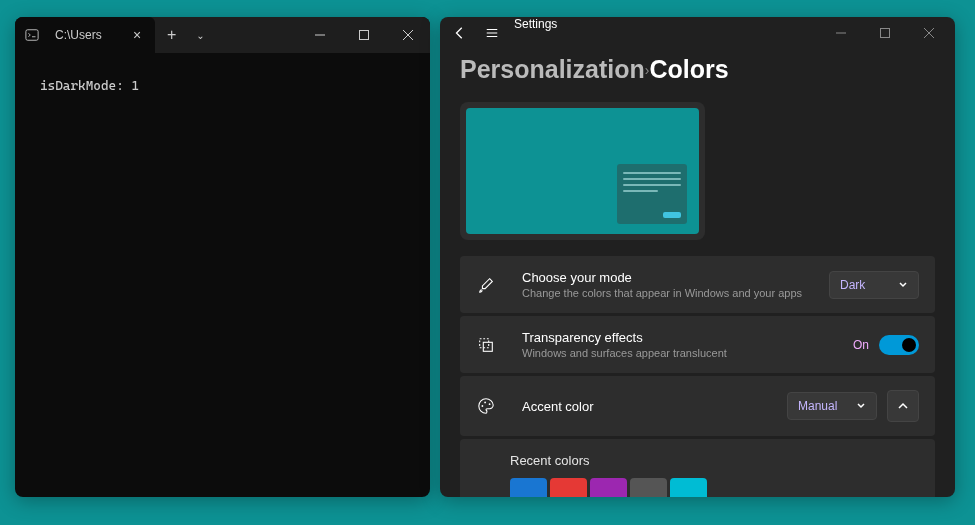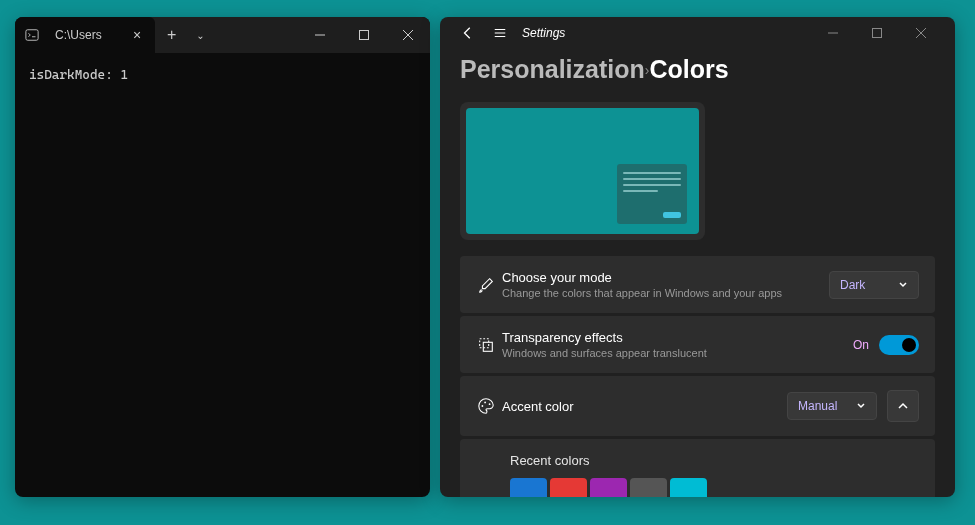--- a/index.html
+++ b/index.html
@@ -11,25 +11,25 @@
 .term-tab{display:flex;align-items:center;background:#0c0c0c;height:100%;padding:0 10px;border-top-right-radius:6px;gap:16px;min-width:140px;}
 .term-tab-icon{width:14px;height:14px;display:flex;align-items:center;justify-content:center;}
 .term-tab-icon svg{width:14px;height:14px;fill:#ccc;}
 .term-tab-title{color:#ccc;font-size:12px;flex:1;}
 .term-tab-close{color:#ccc;font-size:14px;cursor:pointer;width:16px;text-align:center;}
 .term-newtab{color:#ccc;font-size:16px;padding:0 12px;cursor:pointer;}
 .term-dropdown{color:#ccc;font-size:10px;padding:0 8px;cursor:pointer;}
 .term-winctl{margin-left:auto;display:flex;}
 .term-winctl div{width:44px;height:36px;display:flex;align-items:center;justify-content:center;color:#ccc;cursor:pointer;}
 .term-winctl svg{width:10px;height:10px;stroke:#ccc;fill:none;stroke-width:1;}
-.term-body{padding:14px;color:#ccc;font-family:'Cascadia Mono','Consolas',monospace;font-size:13px;}
+.term-body{padding:25px;color:#ccc;font-family:'Cascadia Mono','Consolas',monospace;font-size:13px;}
 
 
 .settings{position:absolute;left:440px;top:17px;width:515px;height:480px;background:#202020;border-radius:8px;overflow:hidden;box-shadow:0 4px 20px rgba(0,0,0,0.3);display:flex;flex-direction:column;}
-.set-titlebar{height:32px;display:flex;align-items:center;padding:0 12px;font-style:italic;}
+.set-titlebar{height:32px;display:flex;align-items:flex-start;padding:0 4px;}
 .set-back{width:32px;height:32px;display:flex;align-items:center;justify-content:center;cursor:pointer;}
 .set-back svg{width:14px;height:14px;stroke:#fff;fill:none;stroke-width:1.5;}
 .set-menu{width:32px;height:32px;display:flex;align-items:center;justify-content:center;cursor:pointer;}
 .set-menu svg{width:14px;height:14px;stroke:#fff;fill:none;stroke-width:1.3;}
 .set-title{color:#fff;font-size:12px;margin-left:6px;}
 .set-winctl{margin-left:auto;display:flex;}
 .set-winctl div{width:44px;height:32px;display:flex;align-items:center;justify-content:center;cursor:pointer;}
 .set-winctl svg{width:10px;height:10px;stroke:#888;fill:none;stroke-width:1;}
 
 .set-body{flex:1;padding:0 20px 20px 20px;overflow-y:auto;}
@@ -38,21 +38,21 @@
 .breadcrumb .bc-sep{color:#888;font-size:14px;}
 .breadcrumb .bc-current{color:#fff;font-size:25px;font-weight:600;}
 
 .preview-card{width:245px;height:138px;background:#2d2d2d;border-radius:8px;padding:6px;margin-bottom:16px;}
 .preview-inner{width:100%;height:100%;background:#0d9294;border-radius:4px;position:relative;}
 .preview-window{position:absolute;right:12px;bottom:10px;width:70px;height:60px;background:#1e6e6e;border-radius:3px;padding:8px 6px;}
 .preview-line{height:2px;background:#7ab8b8;margin-bottom:4px;border-radius:1px;}
 .preview-line.short{width:60%;}
 .preview-btn{position:absolute;bottom:6px;right:6px;width:18px;height:6px;background:#40c4e0;border-radius:2px;}
 
-.setting-row{background:#2d2d2d;border-radius:4px;padding:14px 16px;margin-bottom:3px;display:flex;align-items:center;gap:6px;}
+.setting-row{background:#2d2d2d;border-radius:4px;padding:14px 16px;margin-bottom:3px;display:flex;align-items:center;gap:26px;}
 .setting-icon{width:20px;height:20px;display:flex;align-items:center;justify-content:center;flex-shrink:0;}
 .setting-icon svg{width:18px;height:18px;stroke:#fff;fill:none;stroke-width:1.2;}
 .setting-text{flex:1;}
 .setting-title{color:#fff;font-size:13px;}
 .setting-sub{color:#999;font-size:11px;margin-top:2px;}
 .setting-ctrl{display:flex;align-items:center;gap:10px;}
 
 .dropdown{background:#383838;border:1px solid #444;border-radius:4px;padding:6px 10px;min-width:90px;display:flex;align-items:center;justify-content:space-between;cursor:pointer;color:#c4b5fd;font-size:12px;}
 .dropdown svg{width:10px;height:10px;stroke:#fff;fill:none;stroke-width:1.5;}
 

